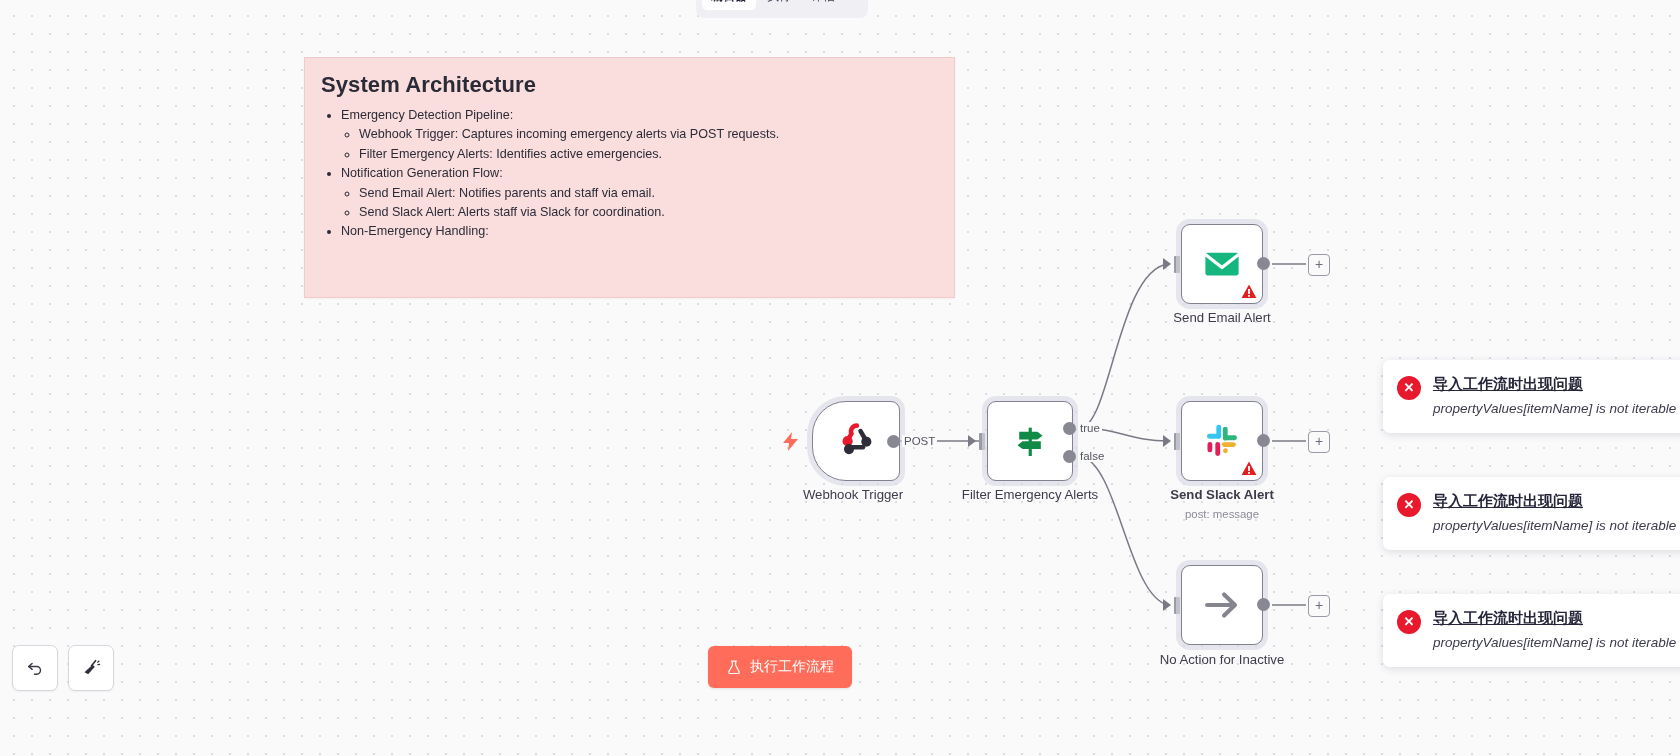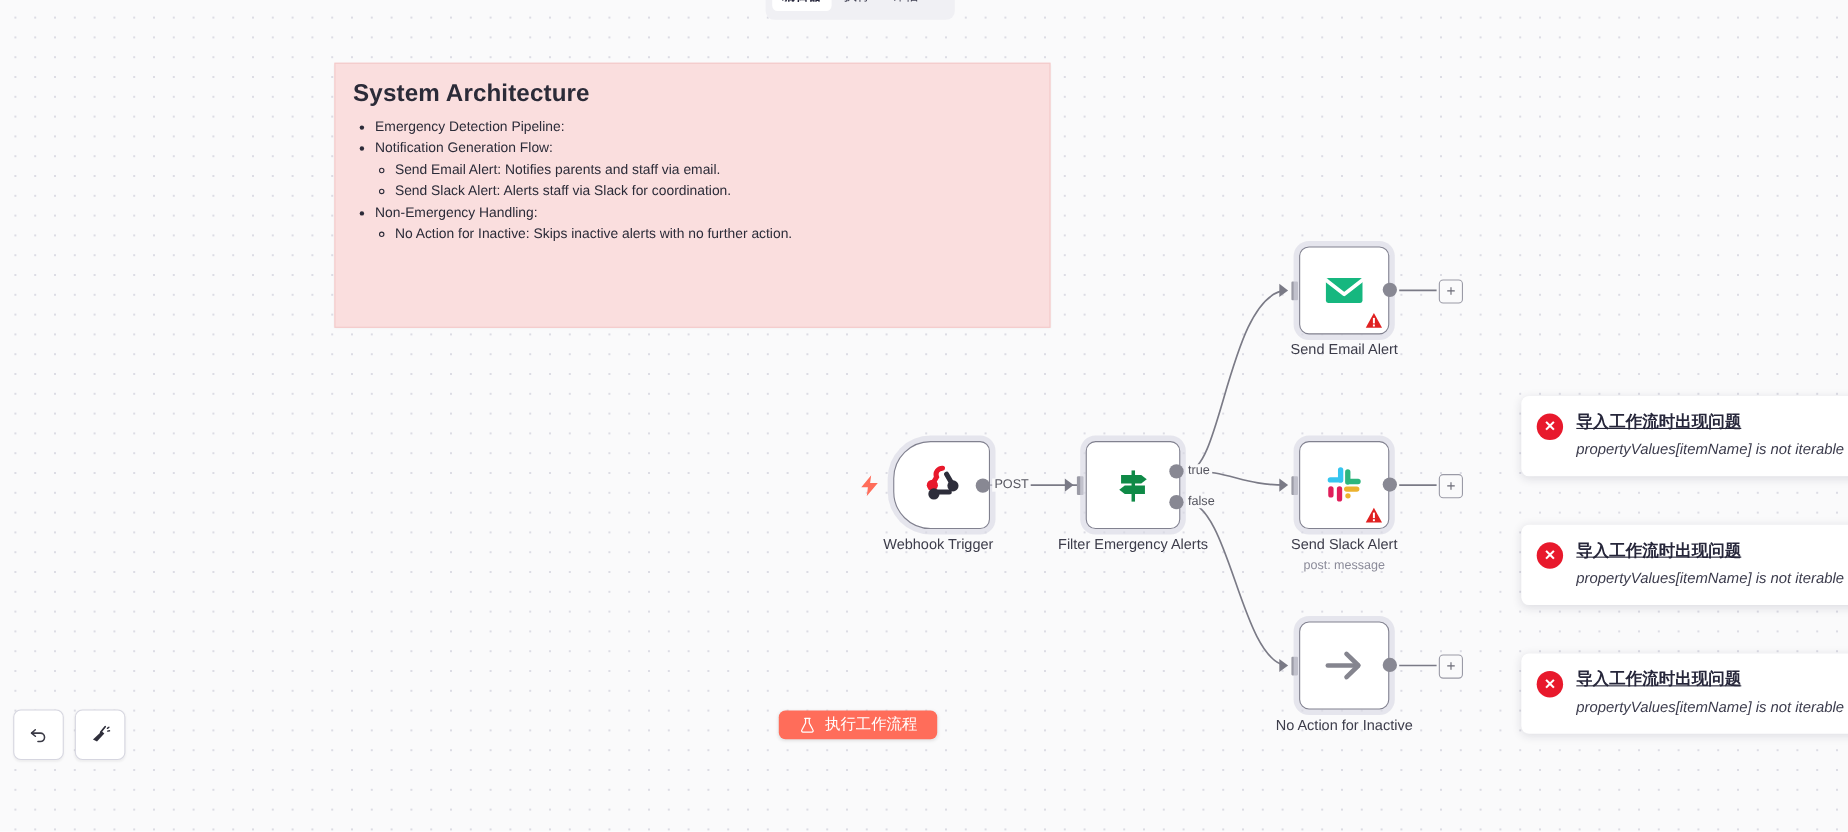--- a/index.html
+++ b/index.html
@@ -148,21 +148,21 @@
     border: 1px solid #d6d6e0;
     border-radius: 7px;
     display: flex; align-items: center; justify-content: center;
     box-shadow: 0 1px 2px rgba(0,0,0,0.05);
   }
 
   
   #execbtn {
     position: absolute;
     left: 708px; top: 646px;
-    height: 26px;
+    height: 42px;
     background: #ff6d5a;
     border-radius: 6px;
     display: flex; align-items: center;
     gap: 8px;
     padding: 0 18px;
     color: #ffffff;
     font-size: 14px;
     box-shadow: 0 1px 3px rgba(0,0,0,0.10);
   }
 
@@ -217,33 +217,34 @@
     <div class="tab active">编辑器</div>
     <div class="tab">执行</div>
     <div class="tab">评估</div>
   </div>
 
   <div id="sticky">
     <h1>System Architecture</h1>
     <ul>
       <li>
         <span class="b">Emergency Detection Pipeline:</span>
+        <ul>
+          <li><span class="b">Webhook Trigger:</span><span> Captures incoming emergency alerts via POST requests.</span></li>
+          <li><span class="b">Filter Emergency Alerts:</span><span> Identifies active emergencies.</span></li>
+        </ul>
       </li>
       <li>
         <span class="b">Notification Generation Flow:</span>
         <ul>
           <li><span class="b">Send Email Alert:</span><span> Notifies parents and staff via email.</span></li>
           <li><span class="b">Send Slack Alert:</span><span> Alerts staff via Slack for coordination.</span></li>
         </ul>
       </li>
       <li>
         <span class="b">Non-Emergency Handling:</span>
-        <ul>
-          <li><span class="b">No Action for Inactive:</span><span> Skips inactive alerts with no further action.</span></li>
-        </ul>
       </li>
     </ul>
   </div>
 
   <svg width="1680" height="756" style="position:absolute;left:0;top:0;pointer-events:none;">
 
     <path d="M900 441 L981 441" stroke="#7a7a86" stroke-width="1.5" fill="none"></path>
 
     <path d="M1080 428 C1110 428, 1118 270, 1168 264" stroke="#7a7a86" stroke-width="1.5" fill="none"></path>
 
@@ -322,21 +323,21 @@
       <rect x="12.6" y="16.4" width="2.9" height="2.9" rx="1.45" fill="#ecb22e"></rect>
     </svg>
     <svg width="16" height="15" viewBox="0 0 16 15" style="position:absolute;right:5px;bottom:4px;">
       <path d="M8 0.6 L15.4 14 H0.6 Z" fill="#e02020"></path>
       <rect x="7.1" y="5" width="1.8" height="5" fill="#ffffff"></rect>
       <rect x="7.1" y="11" width="1.8" height="1.8" fill="#ffffff"></rect>
     </svg>
   </div>
   <div class="dot" style="left:1257px;top:434px;"></div>
   <div class="plusbtn" style="left:1308px;top:431px;">+</div>
-  <div class="node-label" style="left:1222px;top:487px;">Send Slack Alert</div>
+  <div class="node-label" style="left:1222px;top:487px;font-weight:bold;">Send Slack Alert</div>
   <div class="node-sublabel" style="left:1222px;top:508px;">post: message</div>
 
   <div class="inbar" style="left:1174px;top:597px;"></div>
   <div class="inarrow" style="left:1163px;top:599px;"></div>
   <div class="node" style="left:1181px;top:565px;width:82px;height:80px;">
     <svg width="42" height="42" viewBox="0 0 24 24">
       <path d="M3.5 12 H19" stroke="#85858f" stroke-width="2.4" stroke-linecap="round" fill="none"></path>
       <path d="M13.2 6 L19.4 12 L13.2 18" stroke="#85858f" stroke-width="2.4" stroke-linecap="round" stroke-linejoin="round" fill="none"></path>
     </svg>
   </div>

